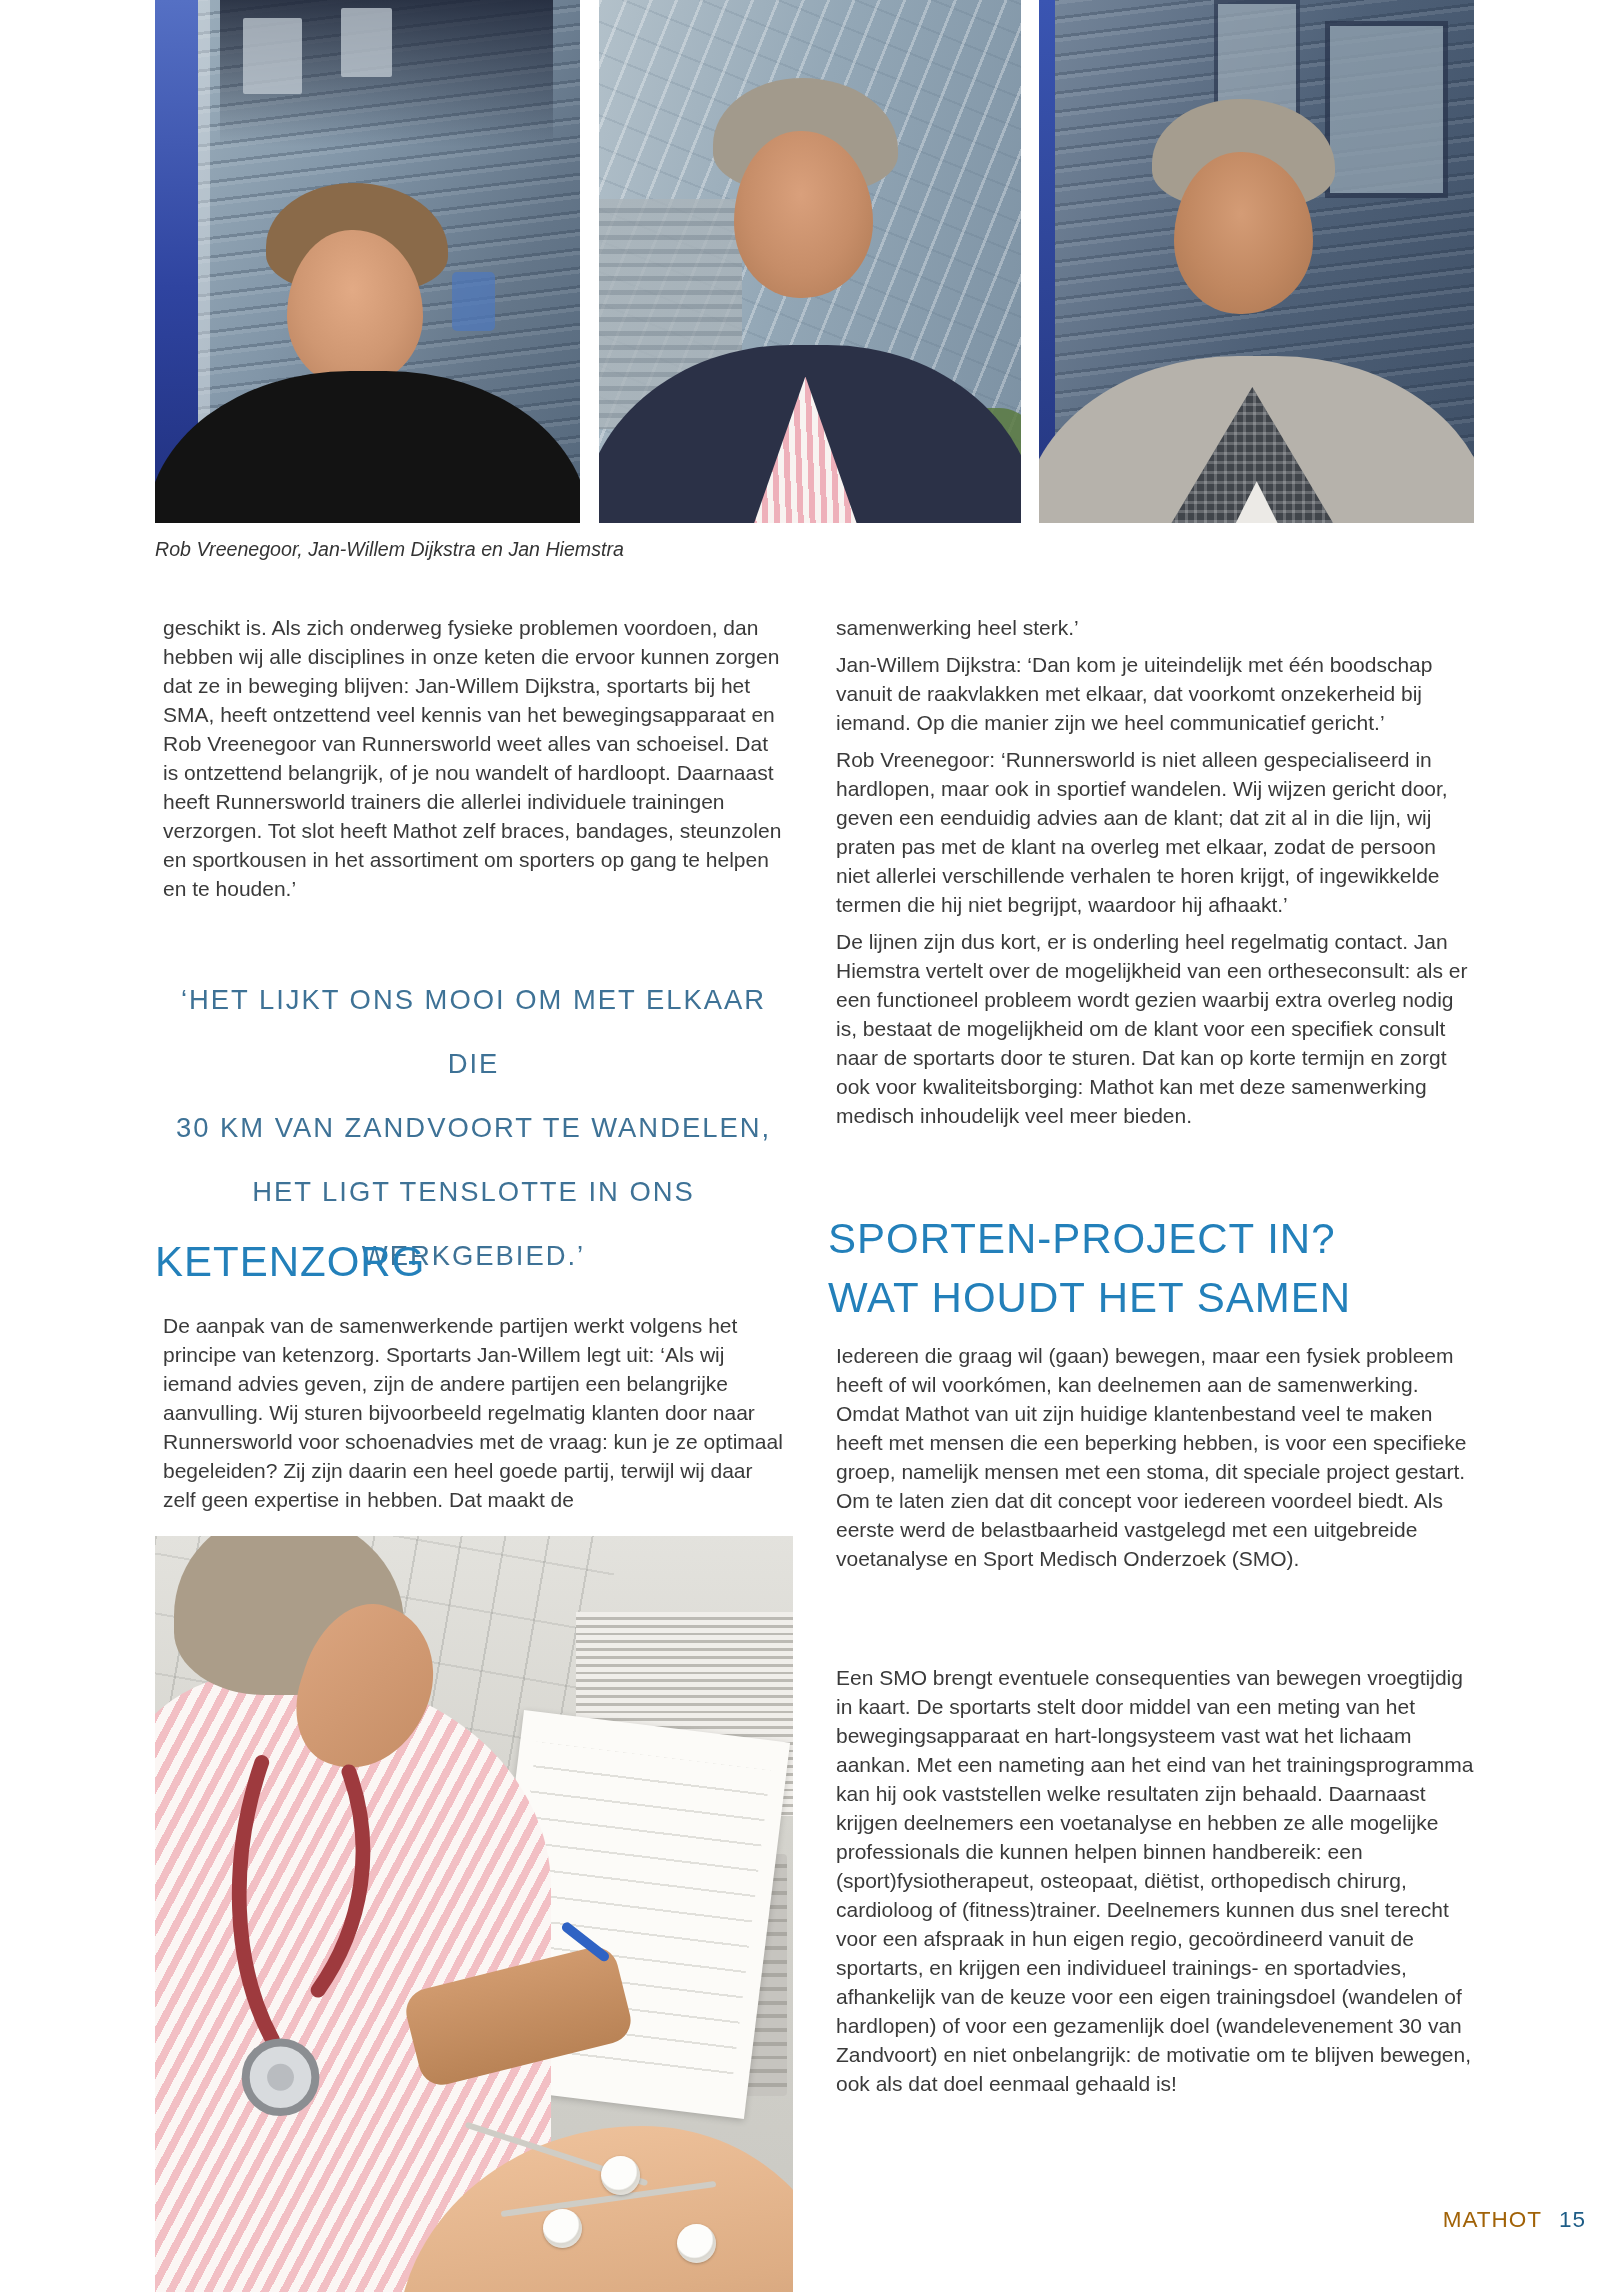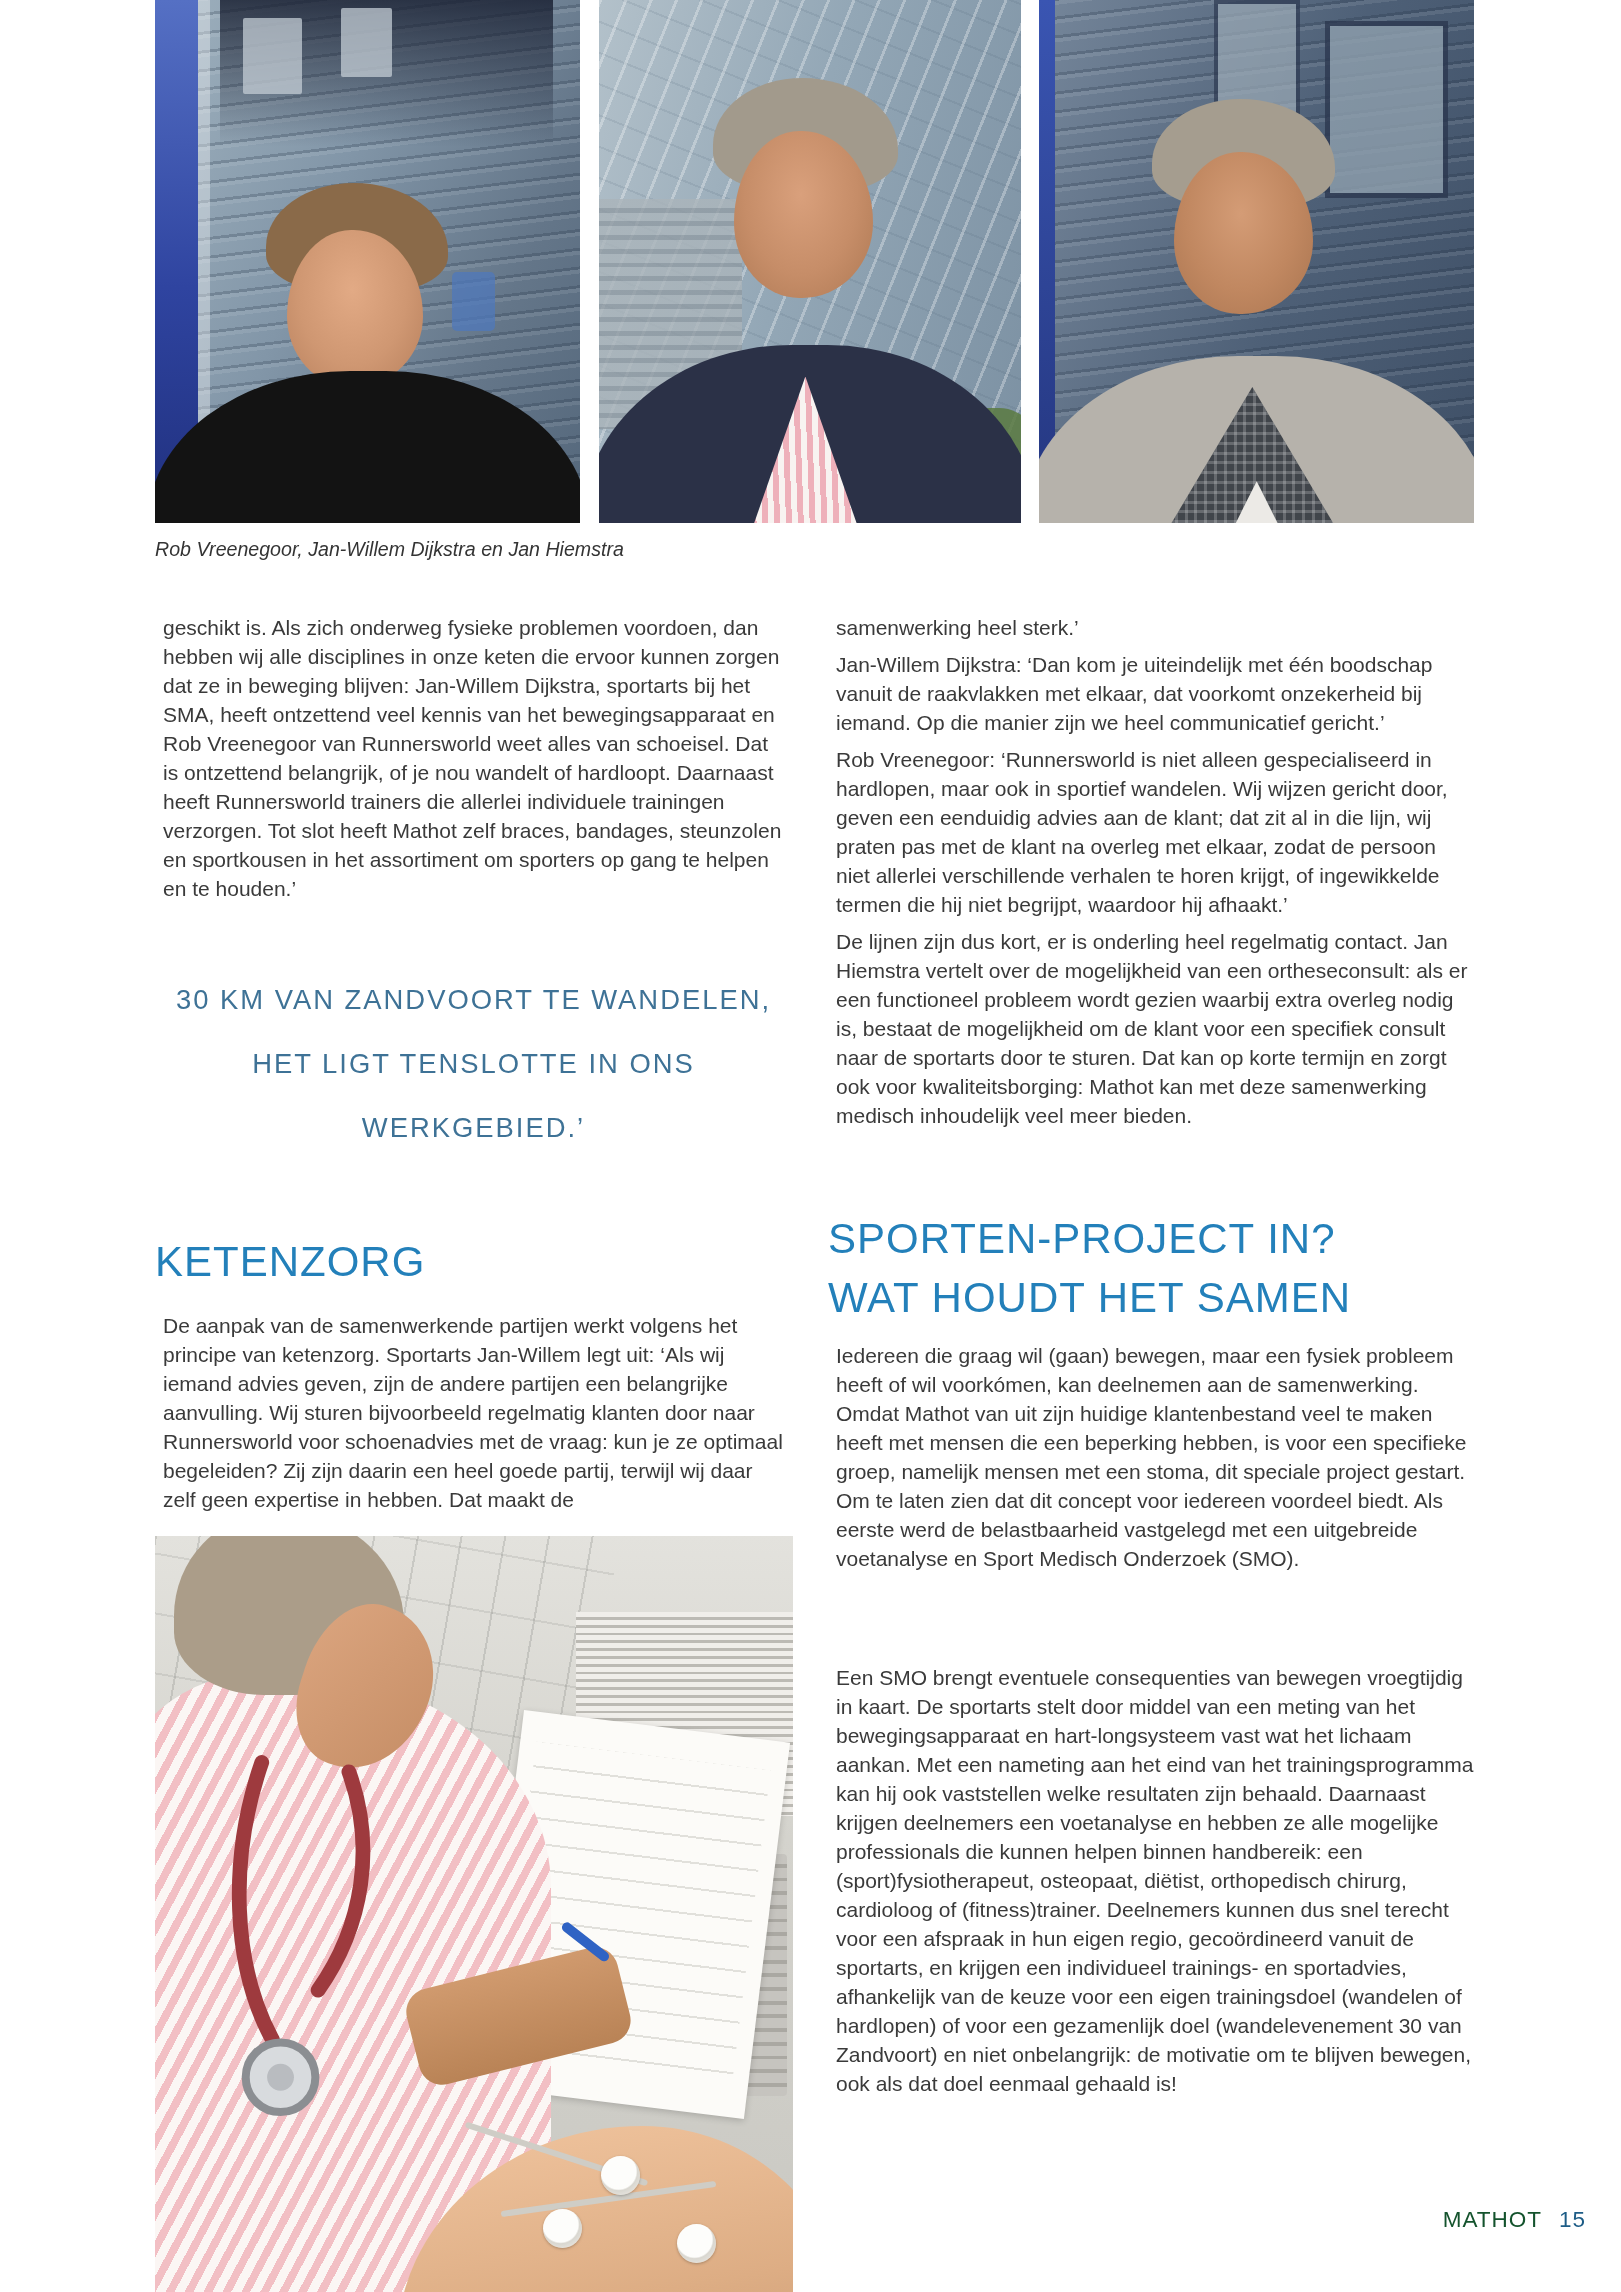--- a/index.html
+++ b/index.html
@@ -89,21 +89,21 @@
        border-radius:55% 45% 0 0/80% 70% 0 0;}
   .doc-pen{position:absolute;left:63%;top:53%;width:9%;height:9.8px;background:#2f63c4;
        border-radius:4.9px;transform:rotate(38deg);}
   .wire{position:absolute;height:5.9px;background:#cfcdc6;border-radius:2.9px;}
   .electrode{position:absolute;width:39px;height:39px;border-radius:50%;
        background:radial-gradient(circle at 45% 40%,#fdfdfb 0 55%,#d9d7d0 60%,#f4f2ee);
        box-shadow:0 1px 2.9px rgba(0,0,0,.25);}
 
   
   .footer{position:absolute;right:35px;top:2207px;font-size:22.5px;letter-spacing:1px;}
-  .footer .brand{color:#14532d;margin-left:20px;}
+  .footer .brand{color:#a16207;margin-left:20px;}
   .footer .pagenum{color:#1d5c86;margin-left:17px;}
 </style>
 </head>
 <body>
 
 <div class="page">
 
   <div class="photos">
     <div class="photo p1">
       <div class="slats"></div>
@@ -139,20 +139,21 @@
     </div>
   </div>
 
   <div class="caption">Rob Vreenegoor, Jan-Willem Dijkstra en Jan Hiemstra</div>
 
   <div class="bodytext lc-p1">
     <p>geschikt is. Als zich onderweg fysieke problemen voordoen, dan hebben wij alle disciplines in onze keten die ervoor kunnen zorgen dat ze in beweging blijven: Jan-Willem Dijkstra, sportarts bij het SMA, heeft ontzettend veel kennis van het bewegingsapparaat en Rob Vreenegoor van Runnersworld weet alles van schoeisel. Dat is ontzettend belangrijk, of je nou wandelt of hardloopt. Daarnaast heeft Runnersworld trainers die allerlei individuele trainingen verzorgen. Tot slot heeft Mathot zelf braces, bandages, steunzolen en sportkousen in het assortiment om sporters op gang te helpen en te houden.’</p>
   </div>
 
   <div class="pullquote">
+    <div>‘HET LIJKT ONS MOOI OM MET ELKAAR DIE</div>
     <div>30 KM VAN ZANDVOORT TE WANDELEN,</div>
     <div>HET LIGT TENSLOTTE IN ONS WERKGEBIED.’</div>
   </div>
 
   <div class="h-blue h-ketenzorg">KETENZORG</div>
 
   <div class="bodytext lc-p2">
     <p>De aanpak van de samenwerkende partijen werkt volgens het principe van ketenzorg. Sportarts Jan-Willem legt uit: ‘Als wij iemand advies geven, zijn de andere partijen een belangrijke aanvulling. Wij sturen bijvoorbeeld regelmatig klanten door naar Runnersworld voor schoenadvies met de vraag: kun je ze optimaal begeleiden? Zij zijn daarin een heel goede partij, terwijl wij daar zelf geen expertise in hebben. Dat maakt de</p>
   </div>
 

